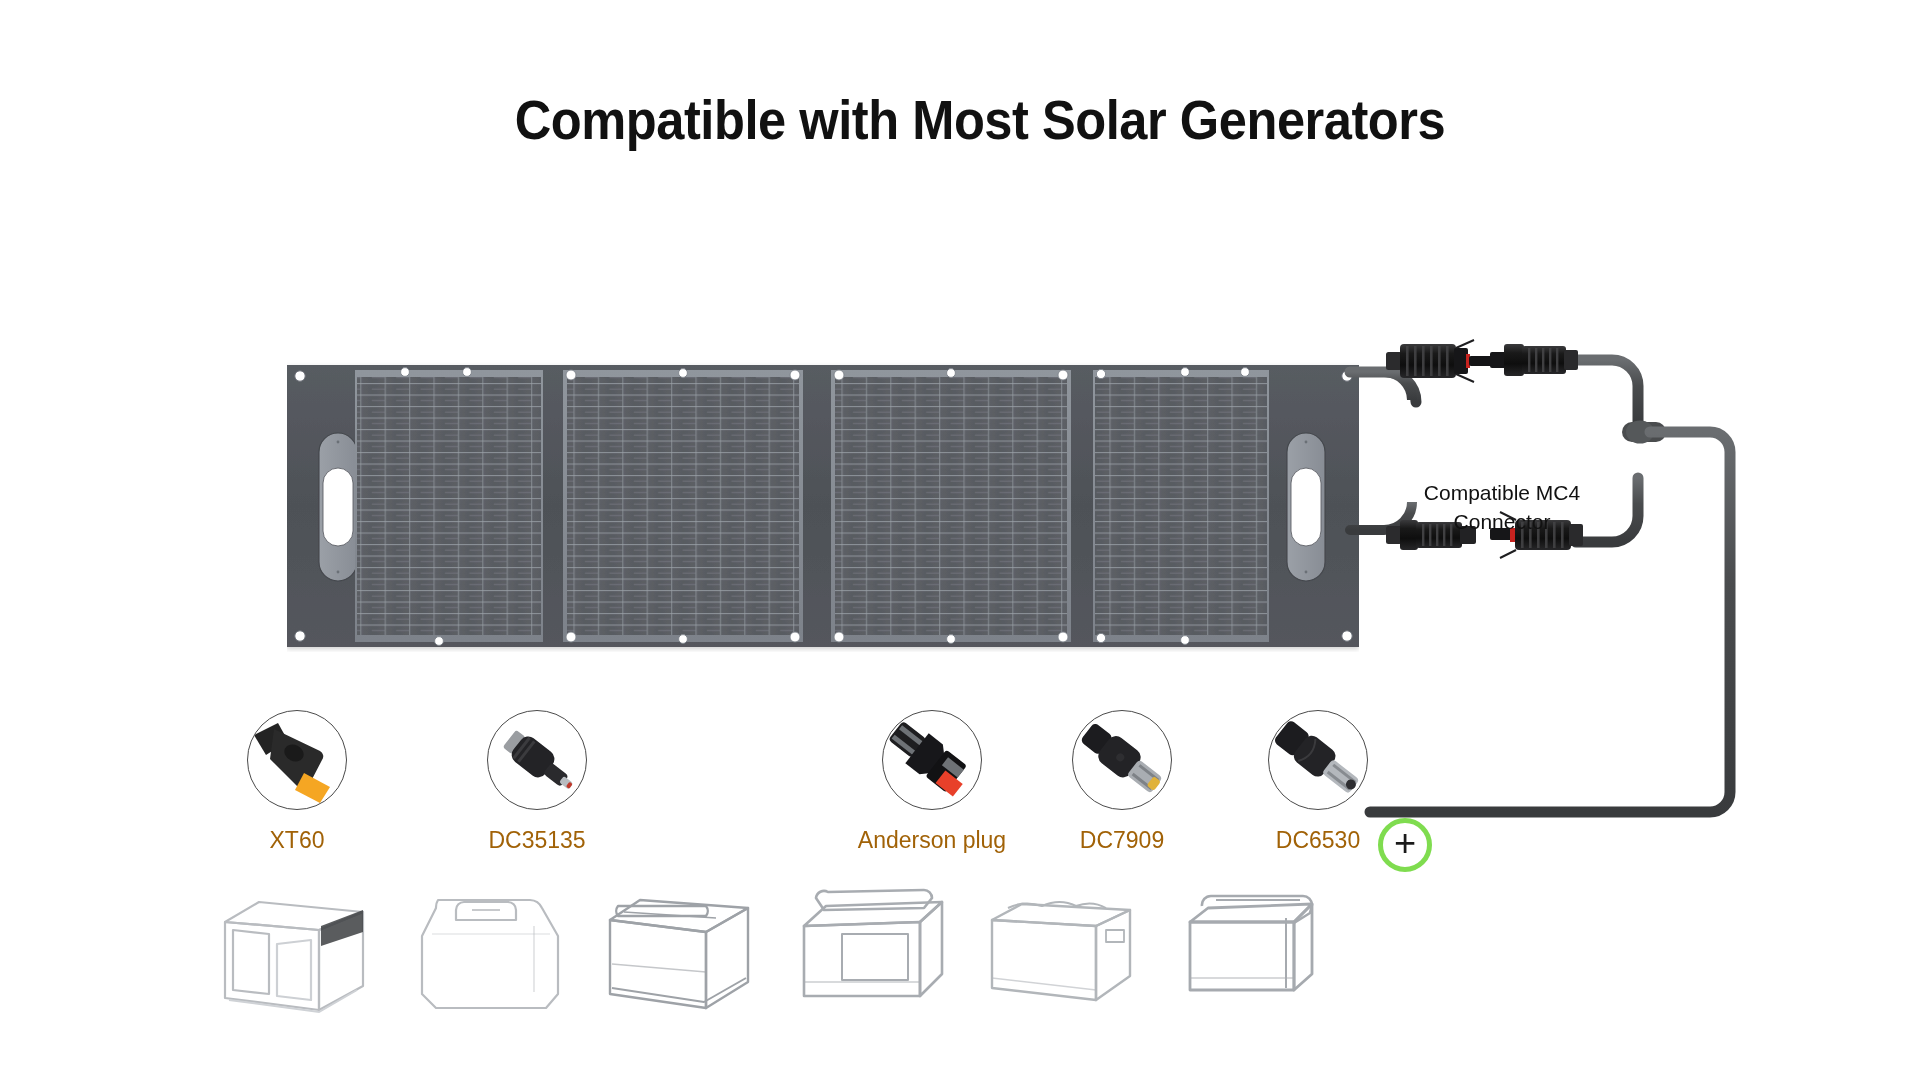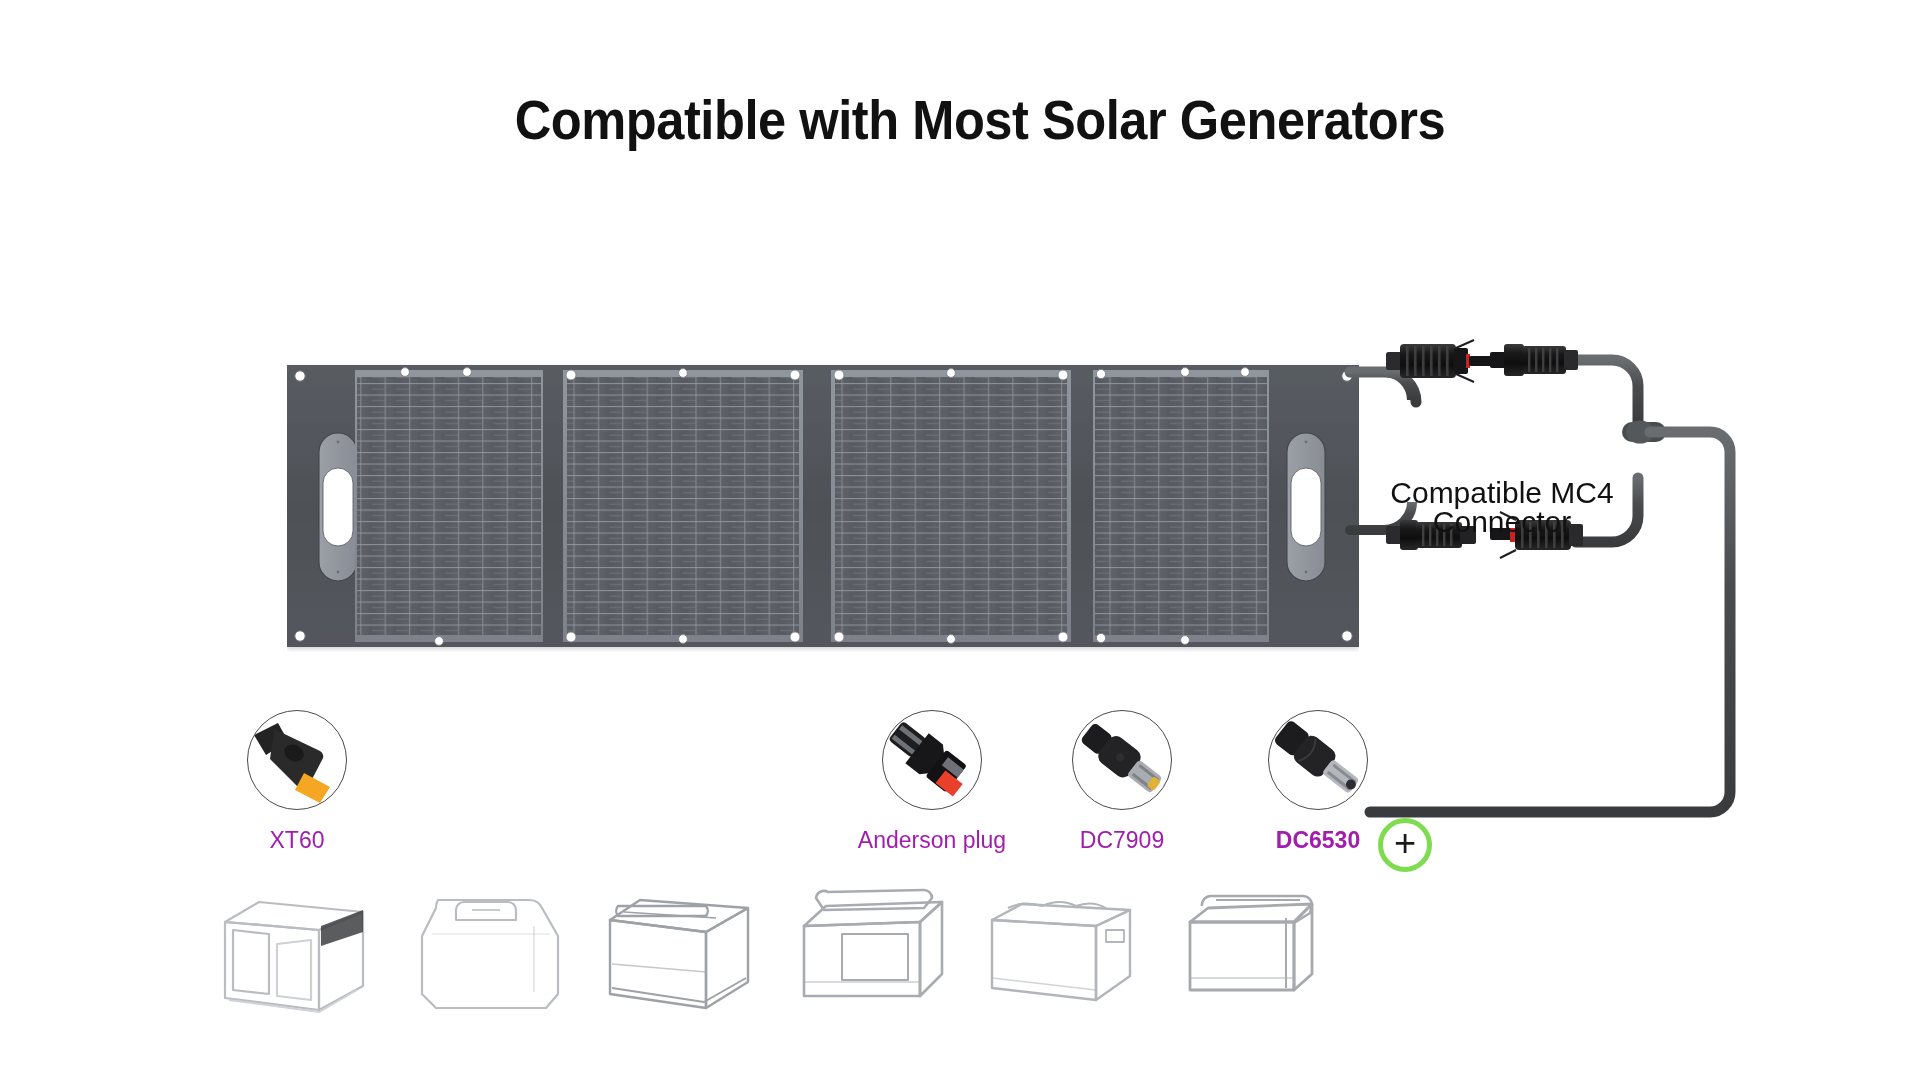--- a/index.html
+++ b/index.html
@@ -31,41 +31,41 @@
   .panel-svg{display:block;}
 
   
   .cable-svg{position:absolute;left:1320px;top:330px;}
 
   .mc4-label{
     position:absolute;
     left:1344px;top:478px;
     width:276px;
     text-align:center;
-    font-size:30px;
+    font-size:21px;
     line-height:29px;
     color:#111;
     font-weight:400;
     white-space:pre-line;
   }
 
   
   .chips{position:absolute;left:0;top:710px;width:1920px;height:140px;}
   .chip{
     position:absolute;top:0;width:160px;
     display:flex;flex-direction:column;align-items:center;
   }
   .chip-circle{
     width:98px;height:98px;border-radius:50%;
     border:1.4px solid #4a4a4a;
     position:relative;overflow:hidden;background:#fff;
   }
   .chip-label{
     margin-top:17px;
-    font-size:23px;color:#a21caf;white-space:nowrap;
+    font-size:23px;color:#a16207;white-space:nowrap;
   }
 
   
   .gens{position:absolute;left:0;top:868px;width:1920px;height:160px;}
   .gen{position:absolute;top:0;width:200px;height:150px;
        display:flex;align-items:flex-end;justify-content:center;}
 
   
   .plus-badge{
     position:absolute;left:1358px;top:818px;
@@ -305,20 +305,36 @@
         <svg width="98" height="98" viewBox="0 0 98 98">
           <path d="M6,24 L30,12 L40,30 L18,44 Z" fill="#232323"></path>
           <path d="M26,18 L72,40 a6,6 0 0 1 2,9 L60,76 a6,6 0 0 1 -9,1 L22,48 Z" fill="#2a2a2a"></path>
           <ellipse cx="46" cy="42" rx="10" ry="8" transform="rotate(26 46 42)" fill="#1a1a1a"></ellipse>
           <path d="M56,62 L82,76 L72,92 L47,79 Z" fill="#f5a623"></path>
         </svg>
       </div>
       <div class="chip-label">XT60</div>
     </div>
 
+    <div class="chip" style="left:437px;">
+      <div class="chip-circle">
+        <svg width="98" height="98" viewBox="0 0 98 98">
+          <g transform="rotate(38 49 49)">
+            <rect x="14" y="38" width="12" height="22" rx="3" fill="#9a9da1"></rect>
+            <rect x="24" y="34" width="40" height="30" rx="9" fill="#232326"></rect>
+            <rect x="28" y="36" width="3" height="26" fill="#3b3b3e"></rect>
+            <rect x="34" y="36" width="3" height="26" fill="#3b3b3e"></rect>
+            <rect x="62" y="42" width="22" height="14" rx="4" fill="#2a2a2d"></rect>
+            <rect x="80" y="45" width="12" height="8" rx="2.5" fill="#b8bcc0"></rect>
+            <rect x="88" y="46" width="4" height="6" rx="1.5" fill="#c0392b"></rect>
+          </g>
+        </svg>
+      </div>
+      <div class="chip-label">DC35135</div>
+    </div>
 
 
     <div class="chip" style="left:832px;justify-content:center;">
       <div class="chip-circle">
         <svg width="98" height="98" viewBox="0 0 98 98">
           <g transform="rotate(38 49 49)">
             <rect x="2" y="36" width="30" height="24" rx="4" fill="#1e1e20"></rect>
             <rect x="4" y="40" width="26" height="5" fill="#6e7276"></rect>
             <rect x="4" y="52" width="26" height="5" fill="#6e7276"></rect>
             <path d="M30,30 h18 l8,8 v22 l-8,8 h-18 z" fill="#17171a"></path>
@@ -341,21 +357,21 @@
             <rect x="62" y="38" width="30" height="20" rx="4" fill="#a9adb2"></rect>
             <rect x="66" y="41" width="24" height="3" fill="#7e8287"></rect>
             <rect x="66" y="52" width="24" height="3" fill="#7e8287"></rect>
             <rect x="84" y="42" width="9" height="12" rx="3" fill="#e0b23a"></rect>
           </g>
         </svg>
       </div>
       <div class="chip-label">DC7909</div>
     </div>
 
-    <div class="chip" style="left:1218px;font-weight:bold;">
+    <div class="chip" style="left:1218px;">
       <div class="chip-circle">
         <svg width="98" height="98" viewBox="0 0 98 98">
           <g transform="rotate(38 49 49)">
             <rect x="2" y="34" width="26" height="28" rx="5" fill="#1c1c1f"></rect>
             <rect x="26" y="32" width="36" height="32" rx="8" fill="#232326"></rect>
             <path d="M34,34 q10,14 0,28" stroke="#3a3a3d" stroke-width="2" fill="none"></path>
             <rect x="60" y="39" width="34" height="18" rx="4" fill="#b4b8bd"></rect>
             <rect x="64" y="42" width="28" height="3" fill="#878b90"></rect>
             <rect x="64" y="51" width="28" height="3" fill="#878b90"></rect>
             <circle cx="90" cy="48" r="5" fill="#2e2e31"></circle>

